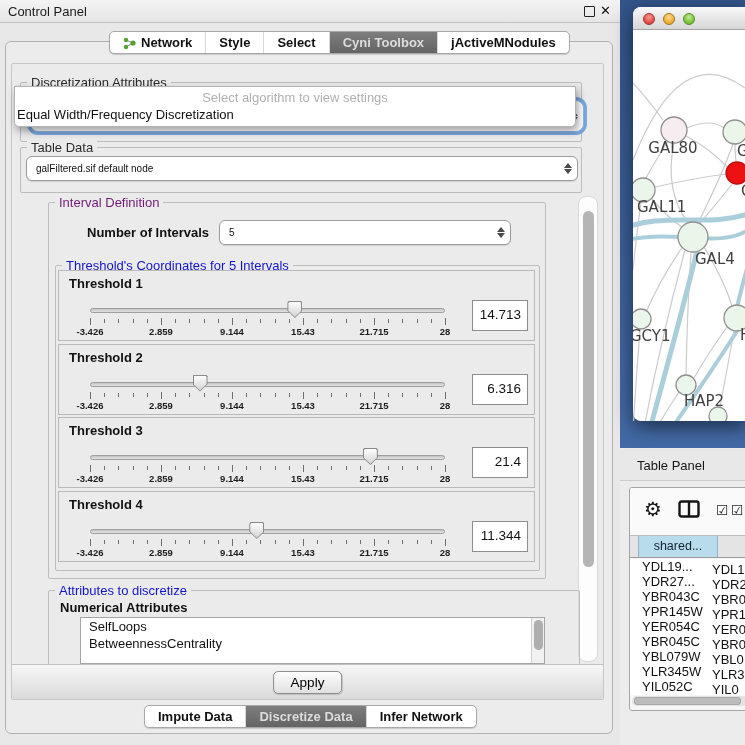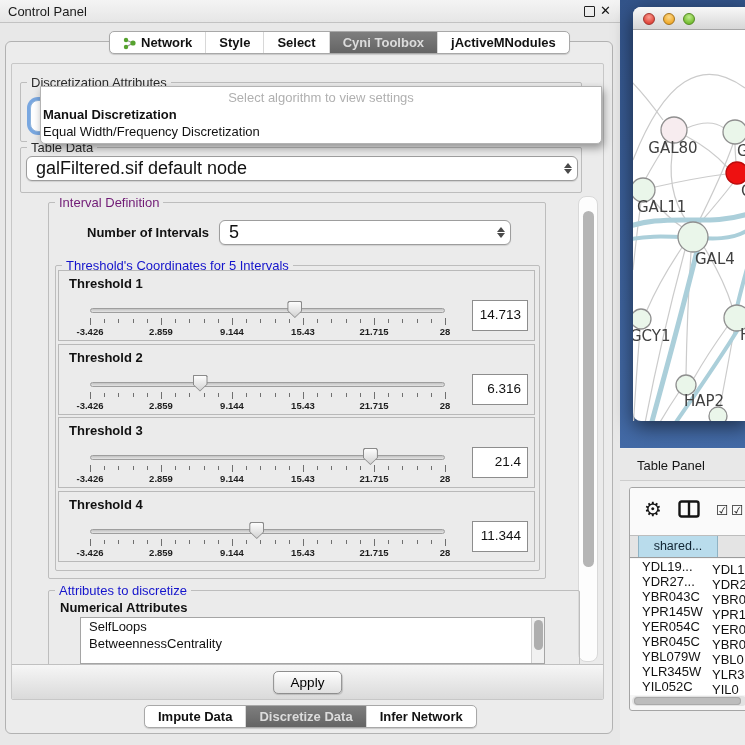--- a/index.html
+++ b/index.html
@@ -27,29 +27,29 @@
   #inner-panel { left:11px; top:63px; width:593px; height:637px; border:1px solid #c7c7c7; border-radius:2px; background:#ebebeb; }
 
   .group { position:absolute; border:1px solid #bdbdbd; border-radius:2px; }
   .gtitle { position:absolute; top:-8px; left:6px; background:#ebebeb; padding:0 4px; font-size:13px; white-space:nowrap; }
   .gtitle.green { color:#701a75; }
   .gtitle.blue { color:#1414cc; }
   .gtitle.dark { color:#2c2c2c; }
 
   
   .combo { position:absolute; background:#fff; border:1px solid #9d9d9d; border-radius:6px; display:flex; align-items:center; box-shadow:0 1px 1px rgba(0,0,0,.12); }
-  .combo .cval { padding-left:9px; font-size:18px; color:#111; flex:1; white-space:nowrap; overflow:hidden; }
+  .combo .cval { padding-left:9px; font-size:10px; color:#111; flex:1; white-space:nowrap; overflow:hidden; }
   .stepper { width:18px; display:flex; flex-direction:column; align-items:center; justify-content:center; gap:1px; }
   .stepper i { width:0; height:0; border-left:4px solid transparent; border-right:4px solid transparent; }
   .stepper .up { border-bottom:5px solid #4a4a4a; }
   .stepper .dn { border-top:5px solid #4a4a4a; }
   #algo-combo { left:30px; top:100px; width:554px; height:32px; border-radius:8px; border:1px solid #8fb4dd; box-shadow:0 0 0 3px #79a7e0; }
 
   
-  #algo-popup { left:14px; top:86px; width:562px; z-index:40; background:#fff; border:1px solid #b3b3b3; border-radius:0 0 5px 5px; box-shadow:2px 4px 9px rgba(0,0,0,.38); padding:2px 0 3px 0;margin-left:26px; }
+  #algo-popup { left:14px; top:86px; width:562px; z-index:40; background:#fff; border:1px solid #b3b3b3; border-radius:0 0 5px 5px; box-shadow:2px 4px 9px rgba(0,0,0,.38); padding:2px 0 3px 0; }
   #algo-popup .opt { height:17px; line-height:17px; font-size:13px; padding-left:2px; white-space:nowrap; }
   #algo-popup .opt.placeholder { color:#b0b0b0; text-align:center; padding-left:0; }
   #algo-popup .opt.bold { font-weight:bold; }
 
   
   .vsb-track { position:absolute; background:#fdfdfd; border:1px solid #d9d9d9; border-radius:8px; }
   .vsb-thumb { position:absolute; background:#b5b5b5; border-radius:6px; }
 
   
   .thr-panel { position:absolute; left:58px; width:477px; height:71px; border:1px solid #b9b9b9; background:#ebebeb; }
@@ -151,21 +151,20 @@
   <div class="combo" id="algo-combo">
     <span class="cval"></span>
     <span class="stepper">
         <i class="up"></i>
         <i class="dn"></i>
       </span>
   </div>
 
   <div class="abs" id="algo-popup">
     <div class="opt placeholder">Select algorithm to view settings</div>
-  <div class="opt bold">Manual Discretization</div>
       <div class="opt">Equal Width/Frequency Discretization</div>
     </div>
 
   <div class="group" style="left:20px;top:147px;width:562px;height:46px;">
     <span class="gtitle dark">Table Data</span>
   </div>
   <div class="combo" style="left:26px;top:156px;width:552px;height:25px;">
     <span class="cval">galFiltered.sif default node</span>
     <span class="stepper">
         <i class="up"></i>

